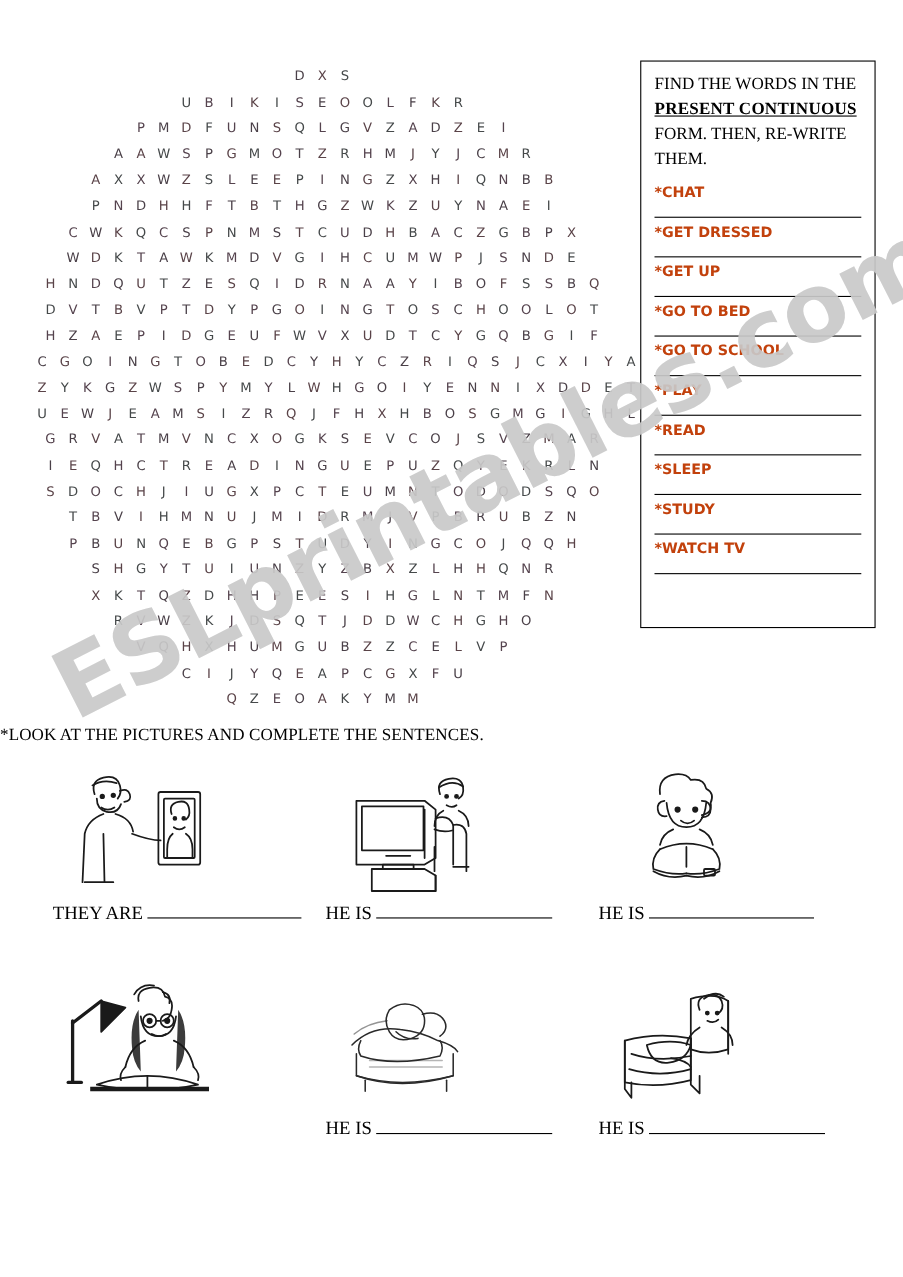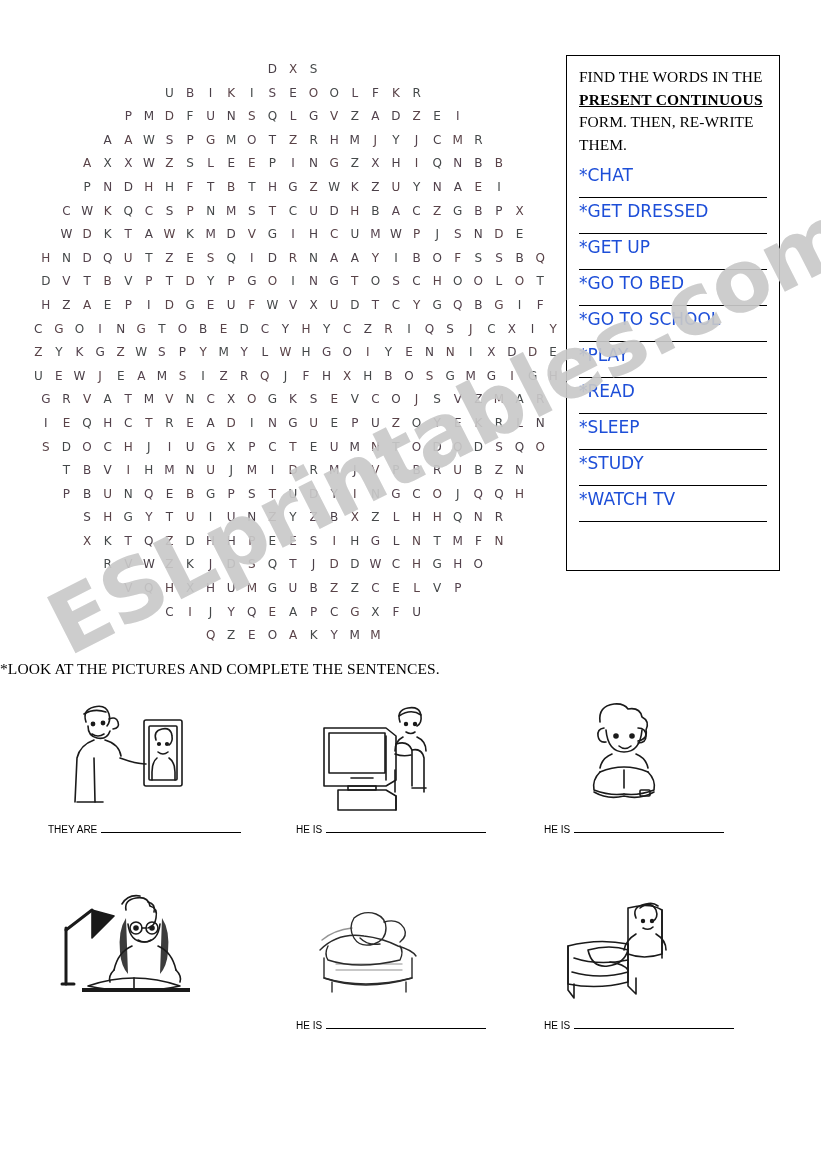--- a/index.html
+++ b/index.html
@@ -74,21 +74,21 @@
     text-align: center;
     color: #4a4048;
   }
   .ws-row .ws-letter.v1 { color: #55434e; }
   .ws-row .ws-letter.v2 { color: #45494a; }
   .ws-row .ws-letter.v3 { color: #5a4348; }
 
   
   #wordbox {
     position: absolute;
-    left: 566px;
+    left: 582px;
     top: 55px;
     width: 214px;
     height: 516px;
     border: 1.6px solid #000;
     background: #fff;
     box-sizing: border-box;
     overflow: hidden;
     z-index: 20;
   }
   #wordbox .wb-inner {
@@ -106,24 +106,25 @@
     text-decoration: underline;
     letter-spacing: .2px;
   }
   .wb-list {
     margin: 12px 0 0 0;
     padding: 0;
     list-style: none;
   }
   .wb-item {
     font-family: "DejaVu Sans", sans-serif;
-    font-size: 17px;
+    font-size: 13px;
     line-height: 15px;
     padding: 0 0 2px 0;
-    color: #1d4ed8;
+    color: #c2410c;
+    font-weight: bold;
   }
   .wb-rule {
     border-bottom: 1.1px solid #000;
     height: 0;
     margin: 12px 0 6px 0;
   }
 
   
   #section2-title {
     position: absolute;
@@ -158,22 +159,22 @@
   .pic-art {
     height: 120px;
     position: relative;
   }
   .pic-art svg { display: block; }
 
   .prompt-block {
     margin-top: 8px;
   }
   .prompt-line {
-    font-family: Liberation Sans, sans-serif;
-    font-size: 10px;
+    font-family: Liberation Serif, serif;
+    font-size: 17px;
     line-height: 19px;
     white-space: nowrap;
     color: #000;
   }
   .prompt-line .blank {
     display: inline-block;
     border-bottom: 1.4px solid #000;
     height: 11px;
     vertical-align: baseline;
     margin-left: 4px;

